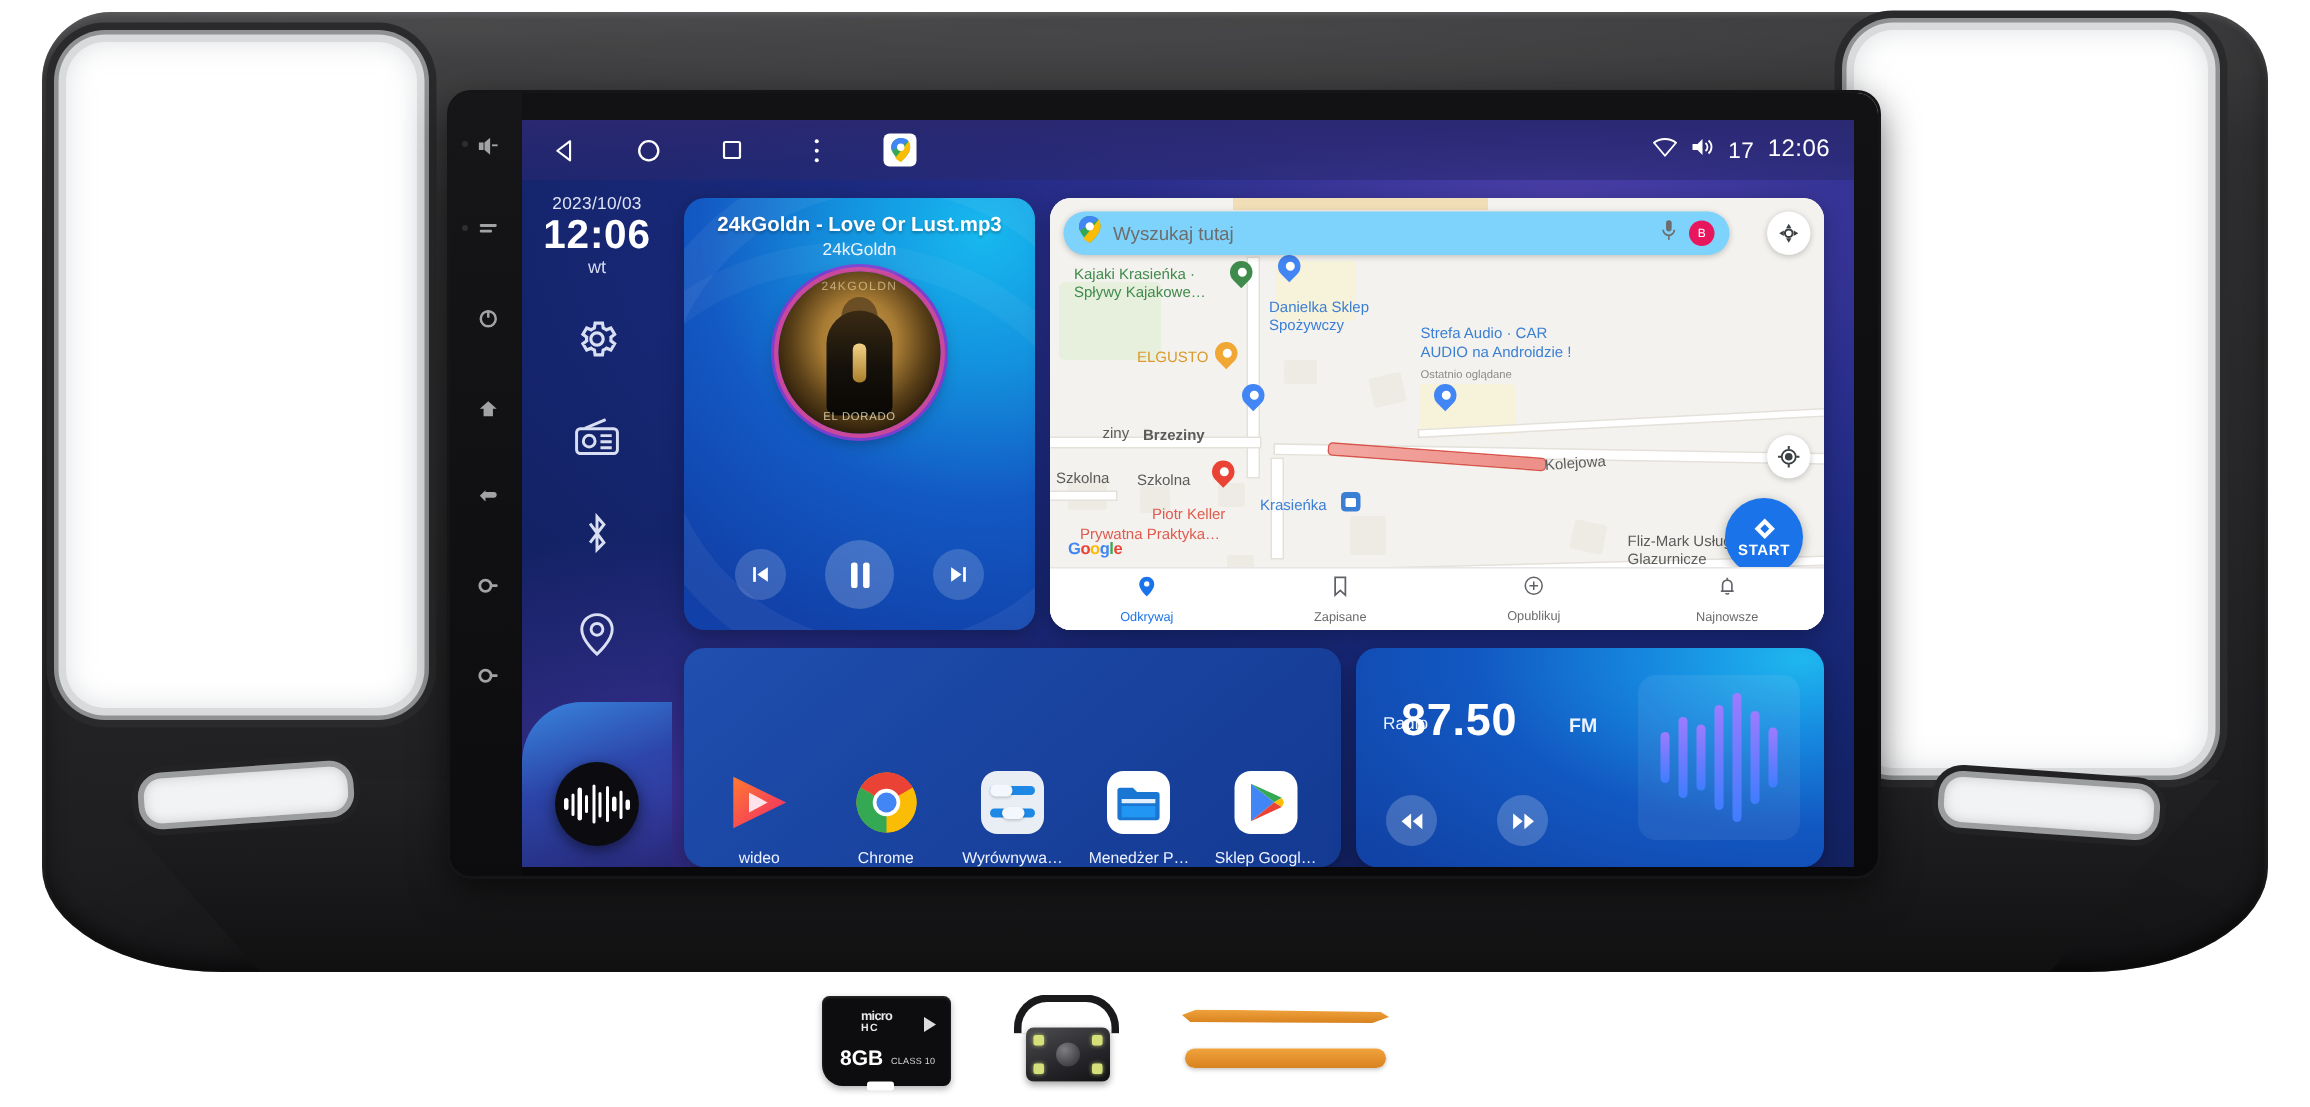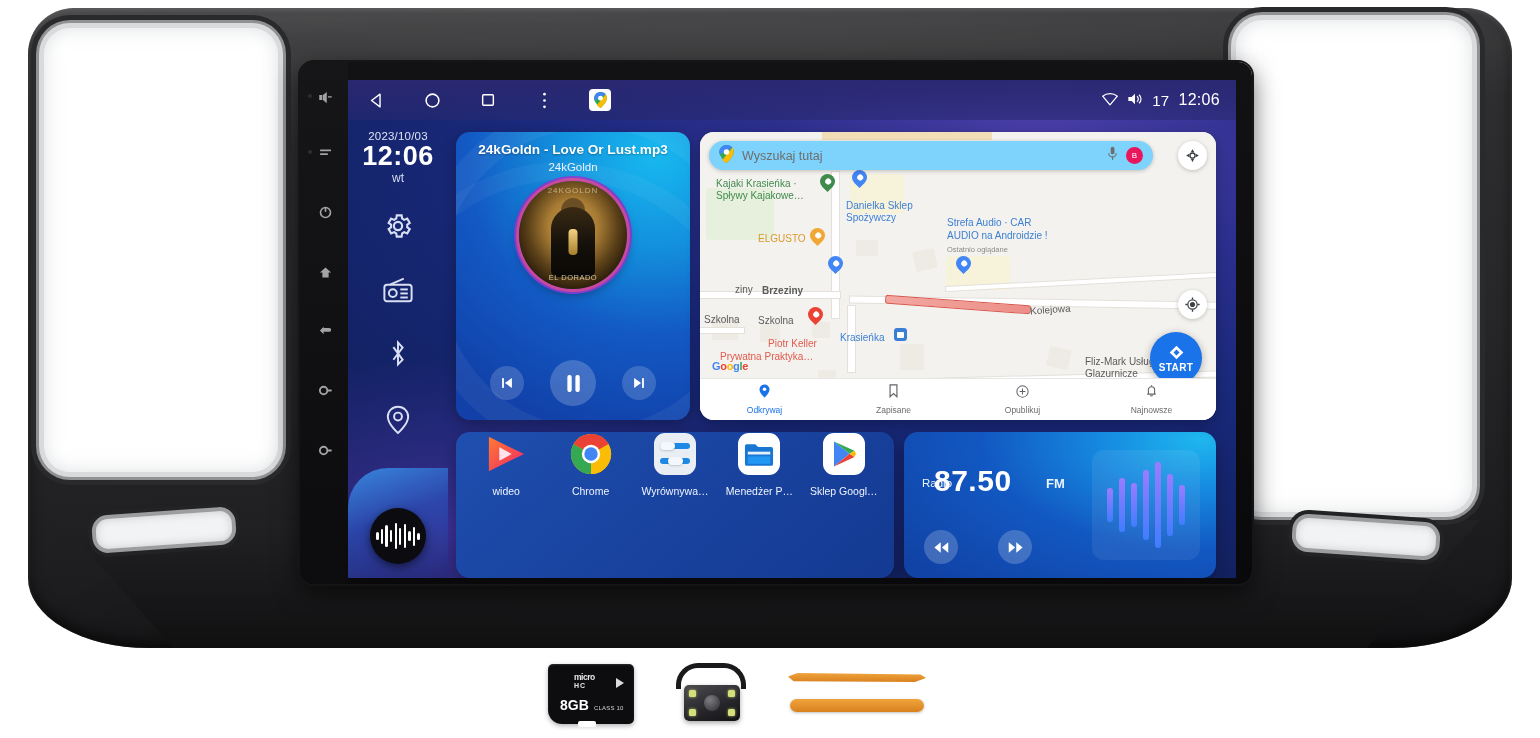--- a/index.html
+++ b/index.html
@@ -222,21 +222,21 @@
   .mapnav .it.active .t{ color:#1a73e8; }
   .gwm{ position:absolute; left:12px; bottom:48px; font-size:11px; font-weight:700; letter-spacing:-.3px; }
   .topcut{ position:absolute; left:122px; top:0; width:170px; height:8px; background:#f0d6a0; opacity:.7; }
 
   
   .apps{
     left:108px; top:352px; width:438px; height:146px;
     background: linear-gradient(140deg,#1f4fb0 0%,#1a45a2 40%,#143a92 100%);
     box-shadow:0 4px 14px rgba(0,0,0,.28);
   }
-  .appgrid{ position:absolute; inset:0; display:flex; align-items:flex-start; justify-content:space-around; padding:0 8px; }
+  .appgrid{ position:absolute; inset:0; display:flex; align-items:flex-end; justify-content:space-around; padding:0 8px; }
   .app{ width:78px; display:flex; flex-direction:column; align-items:center; gap:9px; cursor:pointer; }
   .app .ic{ width:44px; height:44px; display:flex; align-items:center; justify-content:center; }
   .app .nm{ color:#eef3ff; font-size:10.5px; white-space:nowrap; overflow:hidden; text-overflow:ellipsis; max-width:80px; text-align:center; }
   .sq-ic{ width:42px; height:42px; border-radius:11px; display:flex; align-items:center; justify-content:center; }
 
   
   .radio{
     left:556px; top:352px; width:312px; height:146px;
     background: radial-gradient(120% 130% at 95% 5%, #1fb7ef 0%, #168ae0 26%, #1258c2 58%, #1143a6 100%);
     box-shadow:0 4px 14px rgba(0,0,0,.28);

